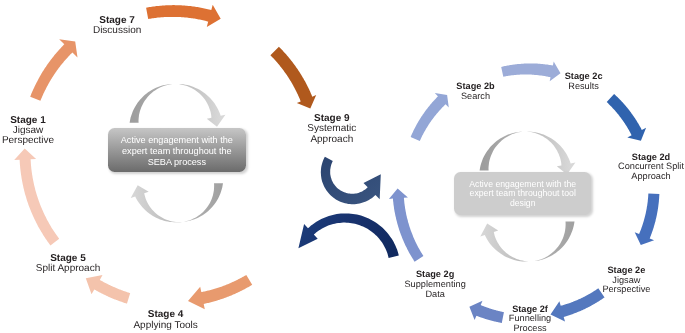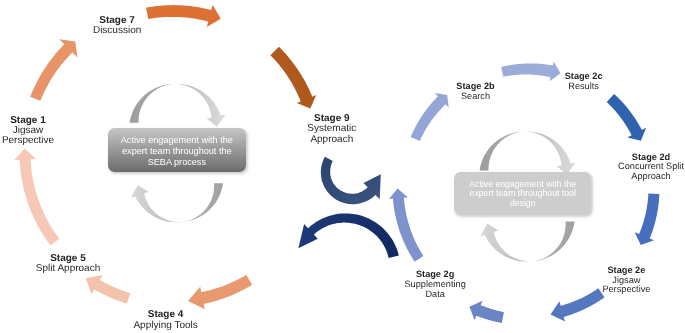--- a/index.html
+++ b/index.html
@@ -101,18 +101,23 @@
 <div class="lbl R" style="left:651px;top:152.5px;">
       <div class="t">Stage 2d</div>
       <div class="d">Concurrent Split</div>
       <div class="d">Approach</div>
     </div>
 <div class="lbl R" style="left:626.4px;top:251px;margin-top:15px;">
       <div class="t">Stage 2e</div>
       <div class="d">Jigsaw</div>
       <div class="d">Perspective</div>
     </div>
+<div class="lbl R" style="left:530px;top:304.8px;">
+      <div class="t">Stage 2f</div>
+      <div class="d">Funnelling</div>
+      <div class="d">Process</div>
+    </div>
 <div class="lbl R" style="left:435.1px;top:270.4px;">
       <div class="t">Stage 2g</div>
       <div class="d">Supplementing</div>
       <div class="d">Data</div>
     </div>
 </div>
 
 </body></html>

